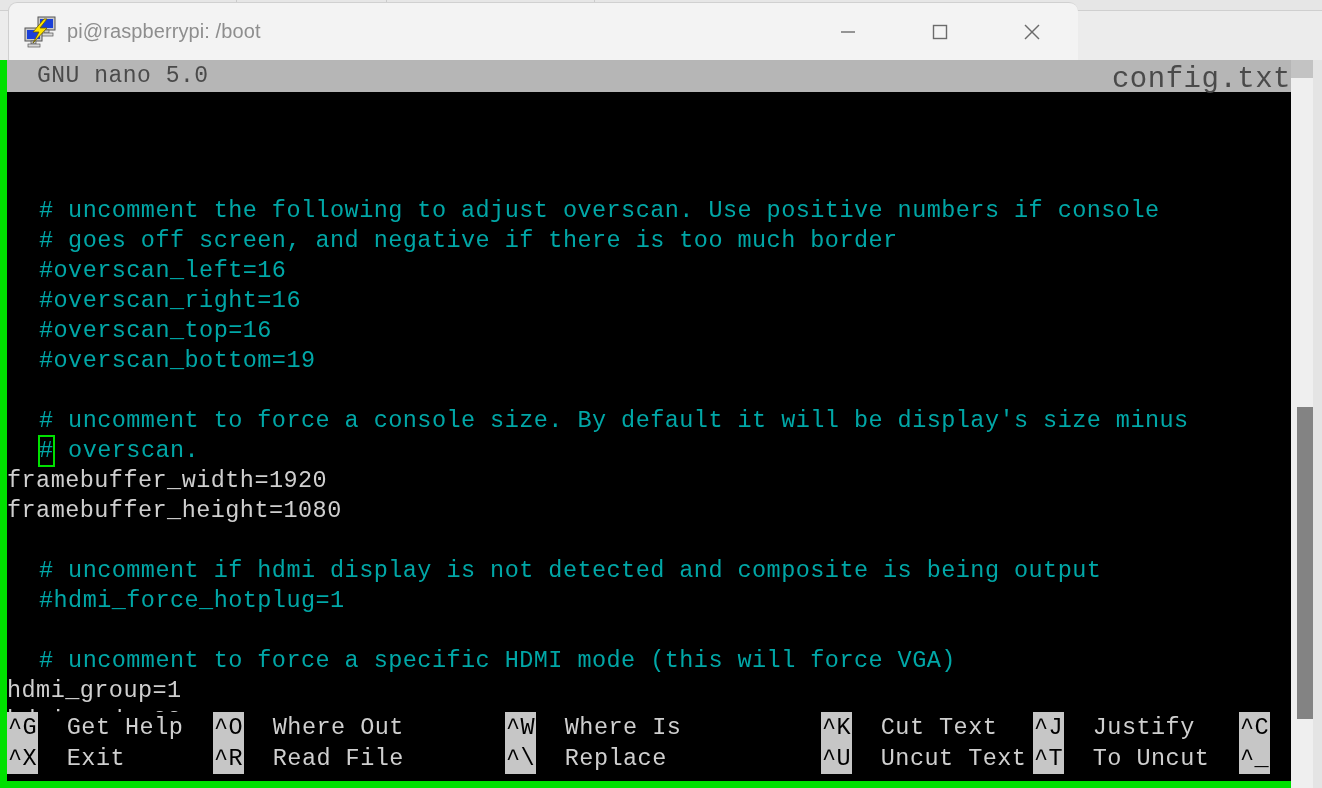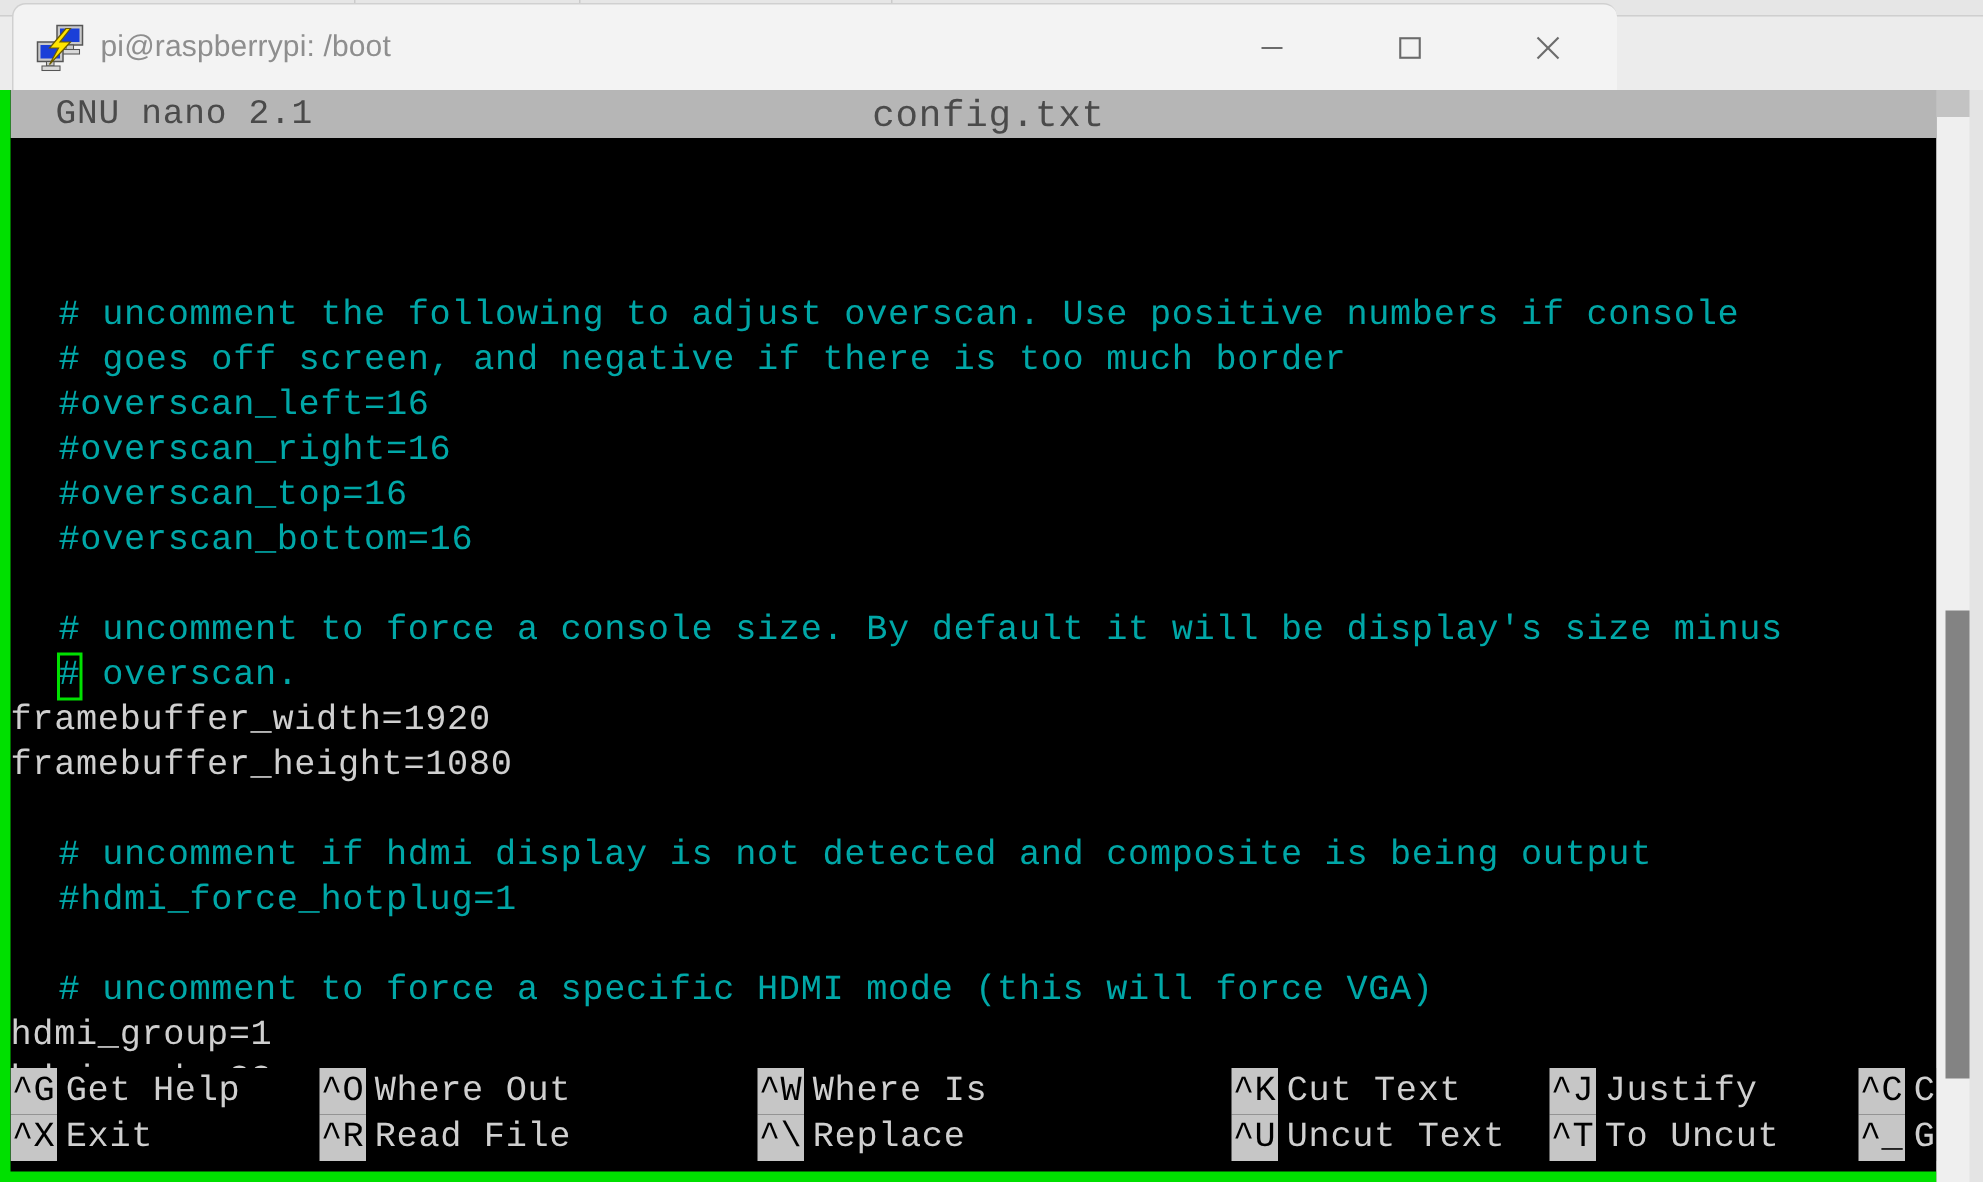--- a/index.html
+++ b/index.html
@@ -149,22 +149,22 @@
   .nano-header .nh-left {
     position: absolute;
     left: 30px; top: 3px;
     font-size: 23px;
     letter-spacing: 0.5px;
     white-space: nowrap;
   }
   .nano-header .nh-center {
     position: absolute;
     left: 0; right: 0; top: 3px;
-    text-align: center;
-    font-size: 25px;
+    text-align: right;
+    font-size: 29px;
     letter-spacing: 0.5px;
     margin-left: 20px;
   }
 
   .editor {
     position: absolute;
     left: 0;
     top: 32px;
     width: 1284px;
     height: 620px;
@@ -223,21 +223,21 @@
     padding: 0 1px;
     white-space: pre;
     letter-spacing: 0.3px;
   }
   .sc-label {
     color: #cfcfcf;
     font-size: 23.5px;
     line-height: 31px;
     white-space: pre;
     letter-spacing: 0.45px;
-    padding-left: 6px;
+    padding-left: 29px;
   }
 
   
   .scroll-track {
     position: absolute;
     left: 1291px;
     top: 58px;
     width: 31px;
     height: 728px;
     background: #efefef;
@@ -328,33 +328,33 @@
           <line x1="5" y1="5" x2="19" y2="19" stroke="#6b6b6b" stroke-width="1.4"></line>
           <line x1="19" y1="5" x2="5" y2="19" stroke="#6b6b6b" stroke-width="1.4"></line>
         </svg>
       </div>
     </div>
   </div>
 
   <div class="terminal">
 
     <div class="nano-header">
-      <div class="nh-left">GNU nano 2.1</div>
+      <div class="nh-left">GNU nano 5.0</div>
       <div class="nh-center">config.txt</div>
     </div>
 
     <div class="editor" id="editor">
         <div class="eline blank"> </div>
         <div class="eline blank"> </div>
         <div class="eline comment"># uncomment the following to adjust overscan. Use positive numbers if console</div>
         <div class="eline comment"># goes off screen, and negative if there is too much border</div>
         <div class="eline comment">#overscan_left=16</div>
         <div class="eline comment">#overscan_right=16</div>
         <div class="eline comment">#overscan_top=16</div>
-        <div class="eline comment">#overscan_bottom=16</div>
+        <div class="eline comment">#overscan_bottom=19</div>
         <div class="eline blank"> </div>
         <div class="eline comment"># uncomment to force a console size. By default it will be display's size minus</div>
         <div class="eline comment"><span class="cursor-cell">#</span> overscan.</div>
         <div class="eline ">framebuffer_width=1920</div>
         <div class="eline ">framebuffer_height=1080</div>
         <div class="eline blank"> </div>
         <div class="eline comment"># uncomment if hdmi display is not detected and composite is being output</div>
         <div class="eline comment">#hdmi_force_hotplug=1</div>
         <div class="eline blank"> </div>
         <div class="eline comment"># uncomment to force a specific HDMI mode (this will force VGA)</div>

